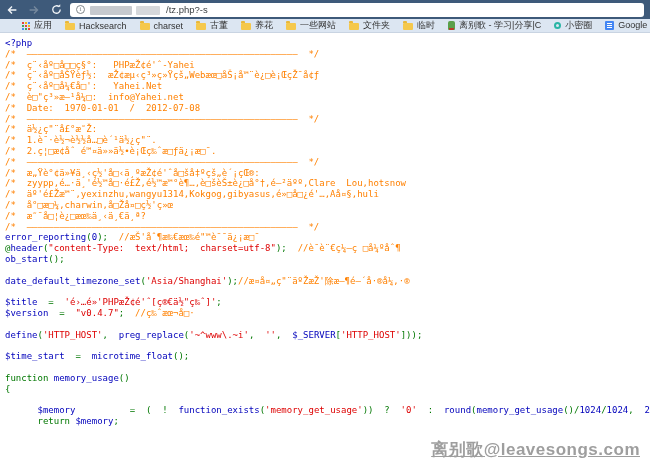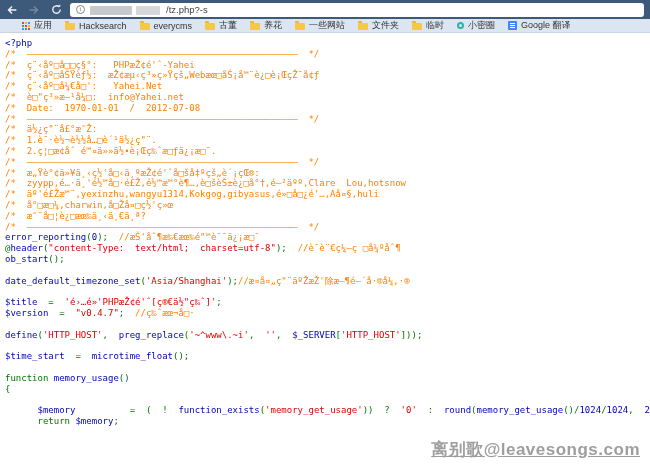--- a/index.html
+++ b/index.html
@@ -103,21 +103,21 @@
       <span class="icon icon-apps-grid"></span>
       <span>应用</span>
     </span>
 
   <span class="bm">
         <span class="icon icon-folder"></span>
         <span>Hacksearch</span>
       </span>
       <span class="bm">
         <span class="icon icon-folder"></span>
-        <span>everycms</span>
+        <span>charset</span>
       </span>
       <span class="bm">
         <span class="icon icon-folder"></span>
         <span>古董</span>
       </span>
       <span class="bm">
         <span class="icon icon-folder"></span>
         <span>养花</span>
       </span>
       <span class="bm">
@@ -126,20 +126,24 @@
       </span>
       <span class="bm">
         <span class="icon icon-folder"></span>
         <span>文件夹</span>
       </span>
       <span class="bm">
         <span class="icon icon-folder"></span>
         <span>临时</span>
       </span>
       <span class="bm">
+        <span class="icon icon-cactus"></span>
+        <span>离别歌 - 学习|分享|C</span>
+      </span>
+      <span class="bm">
         <span class="icon icon-circle"></span>
         <span>小密圈</span>
       </span>
       <span class="bm">
         <span class="icon icon-translate"></span>
         <span>Google 翻译</span>
       </span>
     </div>
 
   <div class="code"><div class="cl"><span class="b">&lt;?php</span></div><div class="cl"><span class="o">/*  ——————————————————————————————————————————————————  */</span></div><div class="cl"><span class="o">/*  ç¨‹åº□å□□ç§°:   PHPæŽ¢é'ˆ-Yahei</span></div><div class="cl"><span class="o">/*  ç¨‹åº□åŠŸèƒ½:  æŽ¢æµ‹ç³»ç»Ÿçš„Webæœ□åŠ¡å™¨è¿□è¡ŒçŽ¯å¢ƒ</span></div><div class="cl"><span class="o">/*  ç¨‹åº□å¼€å□':   Yahei.Net</span></div><div class="cl"><span class="o">/*  è□"ç³»æ–¹å¼□:  info@Yahei.net</span></div><div class="cl"><span class="o">/*  Date:  1970-01-01  /  2012-07-08</span></div><div class="cl"><span class="o">/*  ——————————————————————————————————————————————————  */</span></div><div class="cl"><span class="o">/*  ä½¿ç"¨å£°æ˜Ž:</span></div><div class="cl"><span class="o">/*  1.è¯·è½¬è½½å…□è´¹ä½¿ç"¨.</span></div><div class="cl"><span class="o">/*  2.ç¦□æ­¢åˆ é™¤ä»»ä½•è¡Œç‰ˆæ□ƒä¿¡æ□¯.</span></div><div class="cl"><span class="o">/*  ——————————————————————————————————————————————————  */</span></div><div class="cl"><span class="o">/*  æ„Ÿè°¢ä»¥ä¸‹ç½'å□‹ä¸ºæŽ¢é'ˆå□šå‡ºçš„è´¡çŒ®:</span></div><div class="cl"><span class="o">/*  zyypp,é…·ä¸'é½™å□·é£Ž,é½™æ™°è¶…,è□šèŠ±è¿□å°†,é—²äºº,Clare  Lou,hotsnow</span></div><div class="cl"><span class="o">/*  äº'é£Žæ™¨,yexinzhu,wangyu1314,Kokgog,gibyasus,é»□å□¿é'…,Aå¤§,huli</span></div><div class="cl"><span class="o">/*  å°□æ□¼,charwin,å□Žå¤□ç½'ç»œ</span></div><div class="cl"><span class="o">/*  æ˜¯å□¦è¿□æœ‰ä¸‹ä¸€ä¸ª?</span></div><div class="cl"><span class="o">/*  ——————————————————————————————————————————————————  */</span></div><div class="cl"><span class="b">error_reporting</span><span class="g">(</span><span class="b">0</span><span class="g">);  </span><span class="o">//æŠ'åˆ¶æ‰€æœ‰é"™è¯¯ä¿¡æ□¯</span></div><div class="cl"><span class="g">@</span><span class="b">header</span><span class="g">(</span><span class="r">"content-Type:  text/html;  charset=utf-8"</span><span class="g">);  </span><span class="o">//è¯­è¨€ç¼–ç □å¼ºåˆ¶</span></div><div class="cl"><span class="b">ob_start</span><span class="g">();</span></div><div class="cl">&nbsp;</div><div class="cl"><span class="b">date_default_timezone_set</span><span class="g">(</span><span class="r">'Asia/Shanghai'</span><span class="g">);</span><span class="o">//æ­¤å¤„ç"¨äºŽæŽ'除æ—¶é—´å·®å¼‚·®</span></div><div class="cl">&nbsp;</div><div class="cl"><span class="b">$title</span><span class="g">  =  </span><span class="r">'é›…é»'PHPæŽ¢é'ˆ[ç®€ä½"ç‰ˆ]'</span><span class="g">;</span></div><div class="cl"><span class="b">$version</span><span class="g">  =  </span><span class="r">"v0.4.7"</span><span class="g">;  </span><span class="o">//ç‰ˆæœ¬å□·</span></div><div class="cl">&nbsp;</div><div class="cl"><span class="b">define</span><span class="g">(</span><span class="r">'HTTP_HOST'</span><span class="g">,  </span><span class="b">preg_replace</span><span class="g">(</span><span class="r">'~^www\.~i'</span><span class="g">,  </span><span class="r">''</span><span class="g">,  </span><span class="b">$_SERVER</span><span class="g">[</span><span class="r">'HTTP_HOST'</span><span class="g">]));</span></div><div class="cl">&nbsp;</div><div class="cl"><span class="b">$time_start</span><span class="g">  =  </span><span class="b">microtime_float</span><span class="g">();</span></div><div class="cl">&nbsp;</div><div class="cl"><span class="g">function </span><span class="b">memory_usage</span><span class="g">()</span></div><div class="cl"><span class="g">{</span></div><div class="cl">&nbsp;</div><div class="cl"><span class="k">      </span><span class="b">$memory</span><span class="g">          =  (  !  </span><span class="b">function_exists</span><span class="g">(</span><span class="r">'memory_get_usage'</span><span class="g">))  ?  </span><span class="r">'0'</span><span class="g">  :  </span><span class="b">round</span><span class="g">(</span><span class="b">memory_get_usage</span><span class="g">()/</span><span class="b">1024</span><span class="g">/</span><span class="b">1024</span><span class="g">,  </span><span class="b">2</span><span class="g">).</span></div><div class="cl"><span class="k">      </span><span class="g">return </span><span class="b">$memory</span><span class="g">;</span></div></div>

